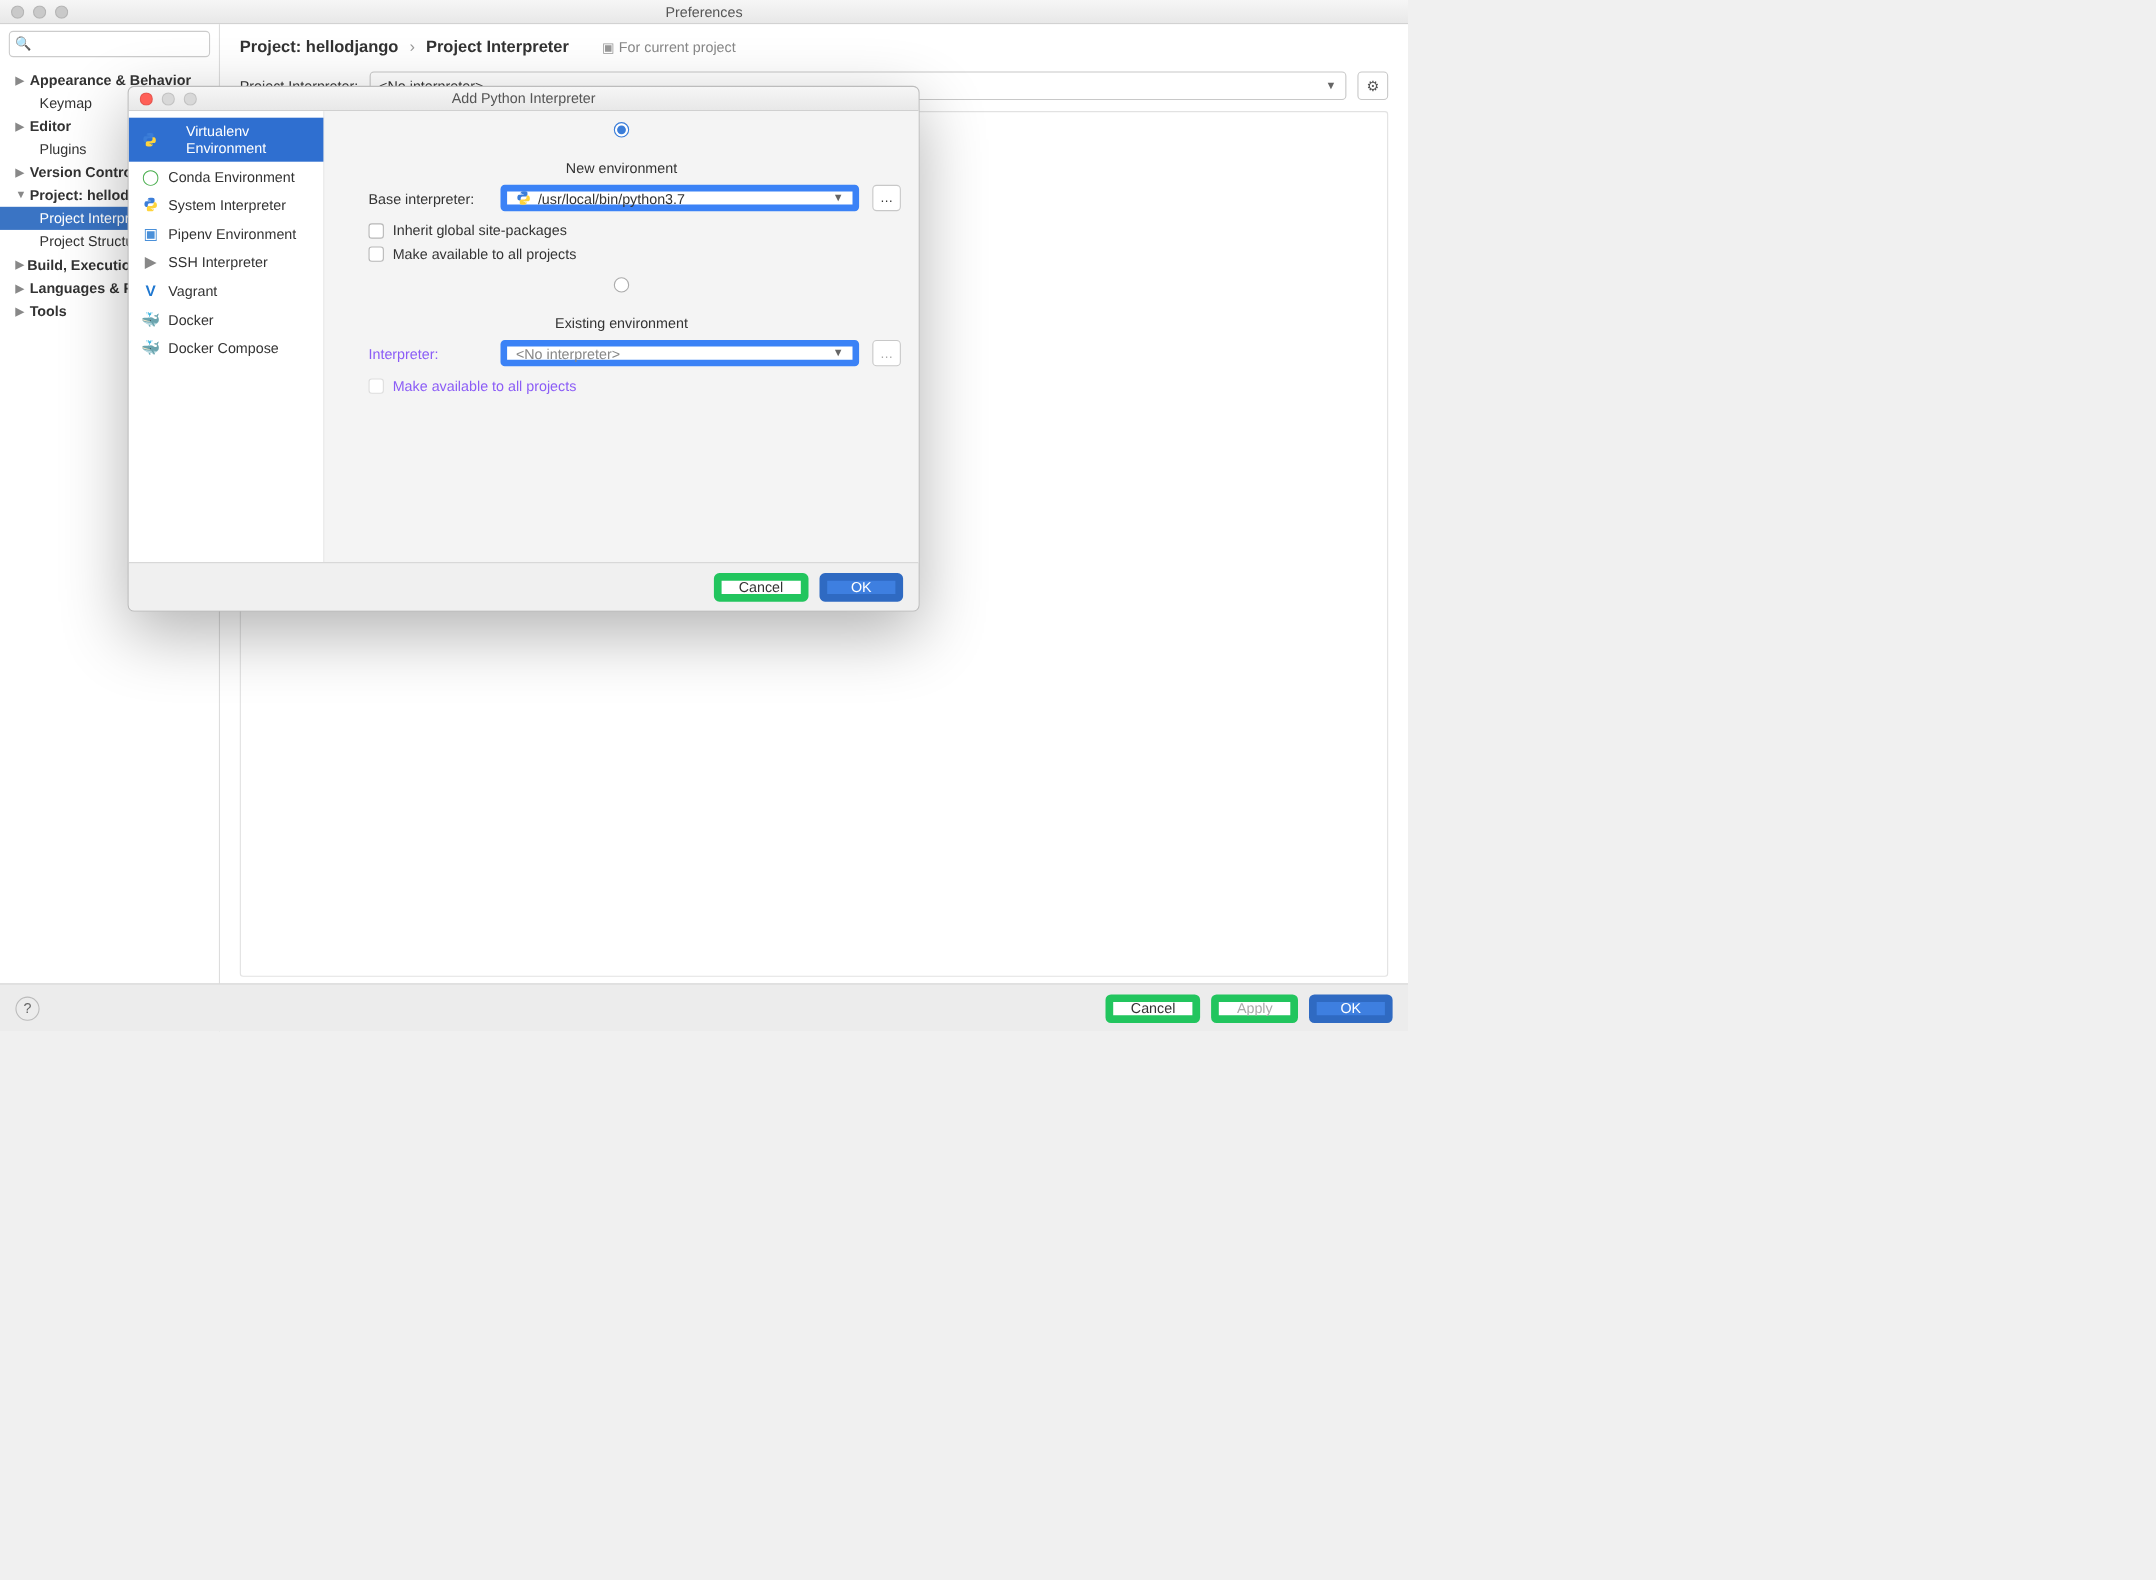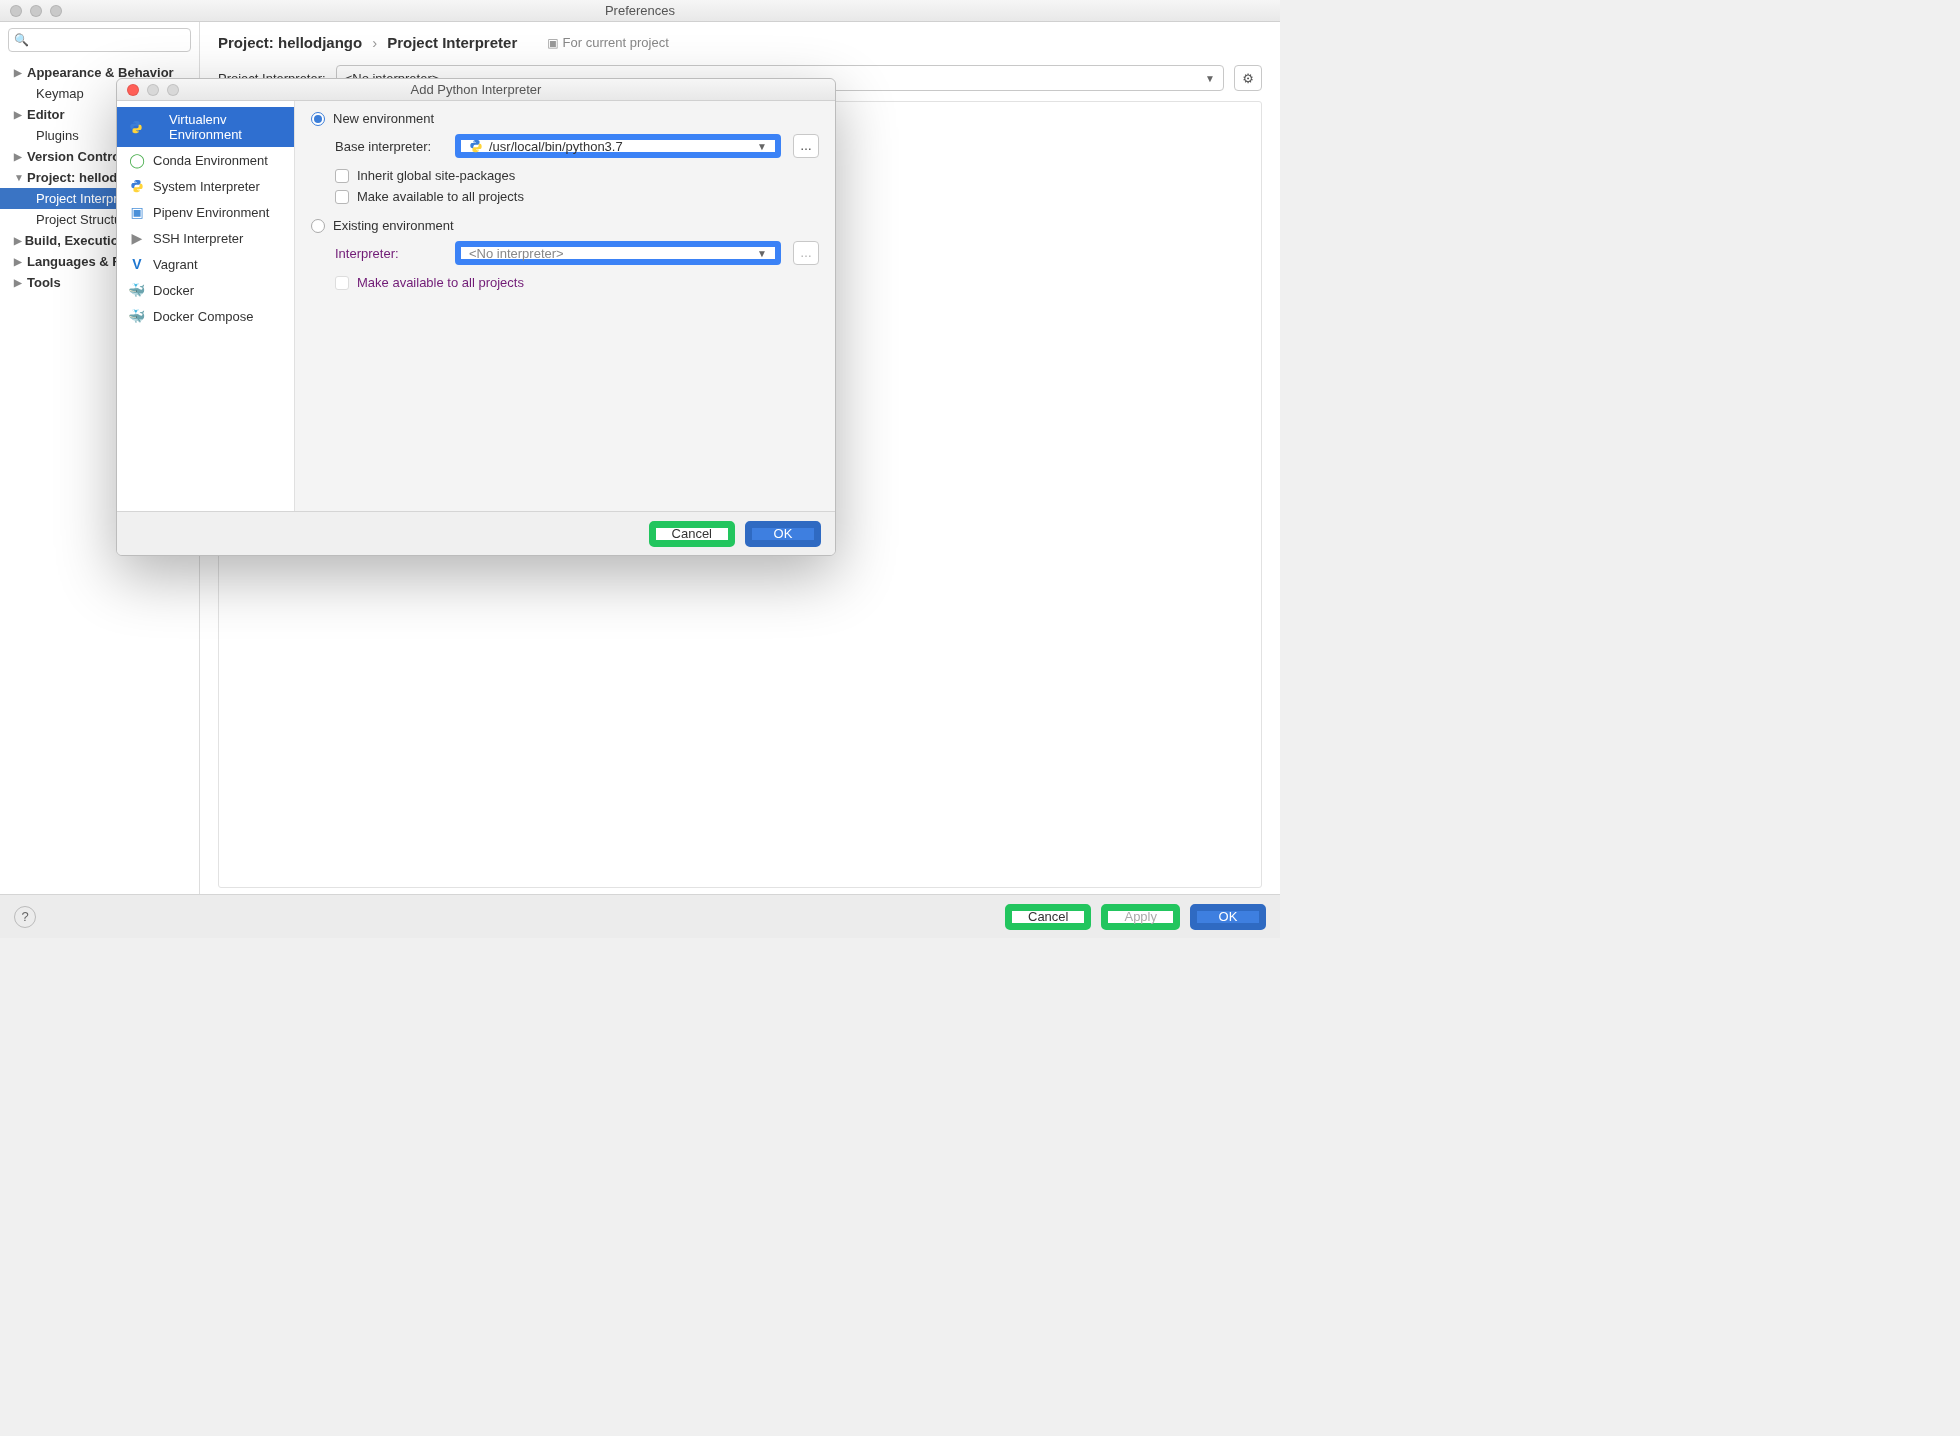--- a/index.html
+++ b/index.html
@@ -113,21 +113,21 @@
 }
 .env-item {
   display:flex; align-items:center; gap:8px;
   padding:5px 12px; font-size:13px; cursor:default;
 }
 .env-item.selected { background:#2f6fd0; color:#fff;gap:26px; }
 .env-item .eicon { width:16px; height:16px; display:flex; align-items:center; justify-content:center; font-size:14px;}
 .modal-right {
   flex:1; padding:10px 16px 0 16px; background:#f4f4f4;
 }
-.radio-row { display:flex; align-items:center; gap:8px; font-size:13px; margin-bottom:8px;}
+.radio-row { display:flex; align-items:center; gap:20px; font-size:13px; margin-bottom:8px;flex-direction:column;}
 .radio {
   width:14px; height:14px; border:1px solid #3b7dd8; border-radius:50%;
   display:flex; align-items:center; justify-content:center; background:#fff;
 }
 .radio.checked::after { content:""; width:8px; height:8px; border-radius:50%; background:#3b7dd8;}
 .radio.unchecked { border-color:#aaa; }
 .form-grid { padding-left:24px; }
 .form-row { display:flex; align-items:center; gap:12px; margin-bottom:10px;}
 .form-row .lbl { width:108px; font-size:13px; }
 .text-input {
@@ -141,21 +141,21 @@
 }
 .py-combo .caret { margin-left:auto; color:#666; font-size:10px;}
 .dots-btn {
   width:26px; height:24px; border:1px solid #c8c8c8; border-radius:4px;
   background:#fff; display:flex; align-items:center; justify-content:center; font-size:12px;
 }
 .check-row { display:flex; align-items:center; gap:8px; font-size:13px; margin-bottom:6px; padding-left:0;}
 .checkbox {
   width:14px; height:14px; border:1px solid #b7b7b7; border-radius:3px; background:#fff;
 }
-.disabled-text { color:#701a75; }
+.disabled-text { color:#8b5cf6; }
 .modal-right .section-gap { height:8px; }
 .modal-buttons {
   height:44px; border-top:1px solid #d5d5d5; background:#f0f0f0;
   display:flex; align-items:center; justify-content:flex-end; gap:10px; padding:0 14px;
 }
 .pyicon { width:14px; height:14px; }
 
 
 .prefs-main .pkg-area { flex:1; border:1px solid #e2e2e2; border-radius:3px; margin-bottom:50px;}
 </style>

